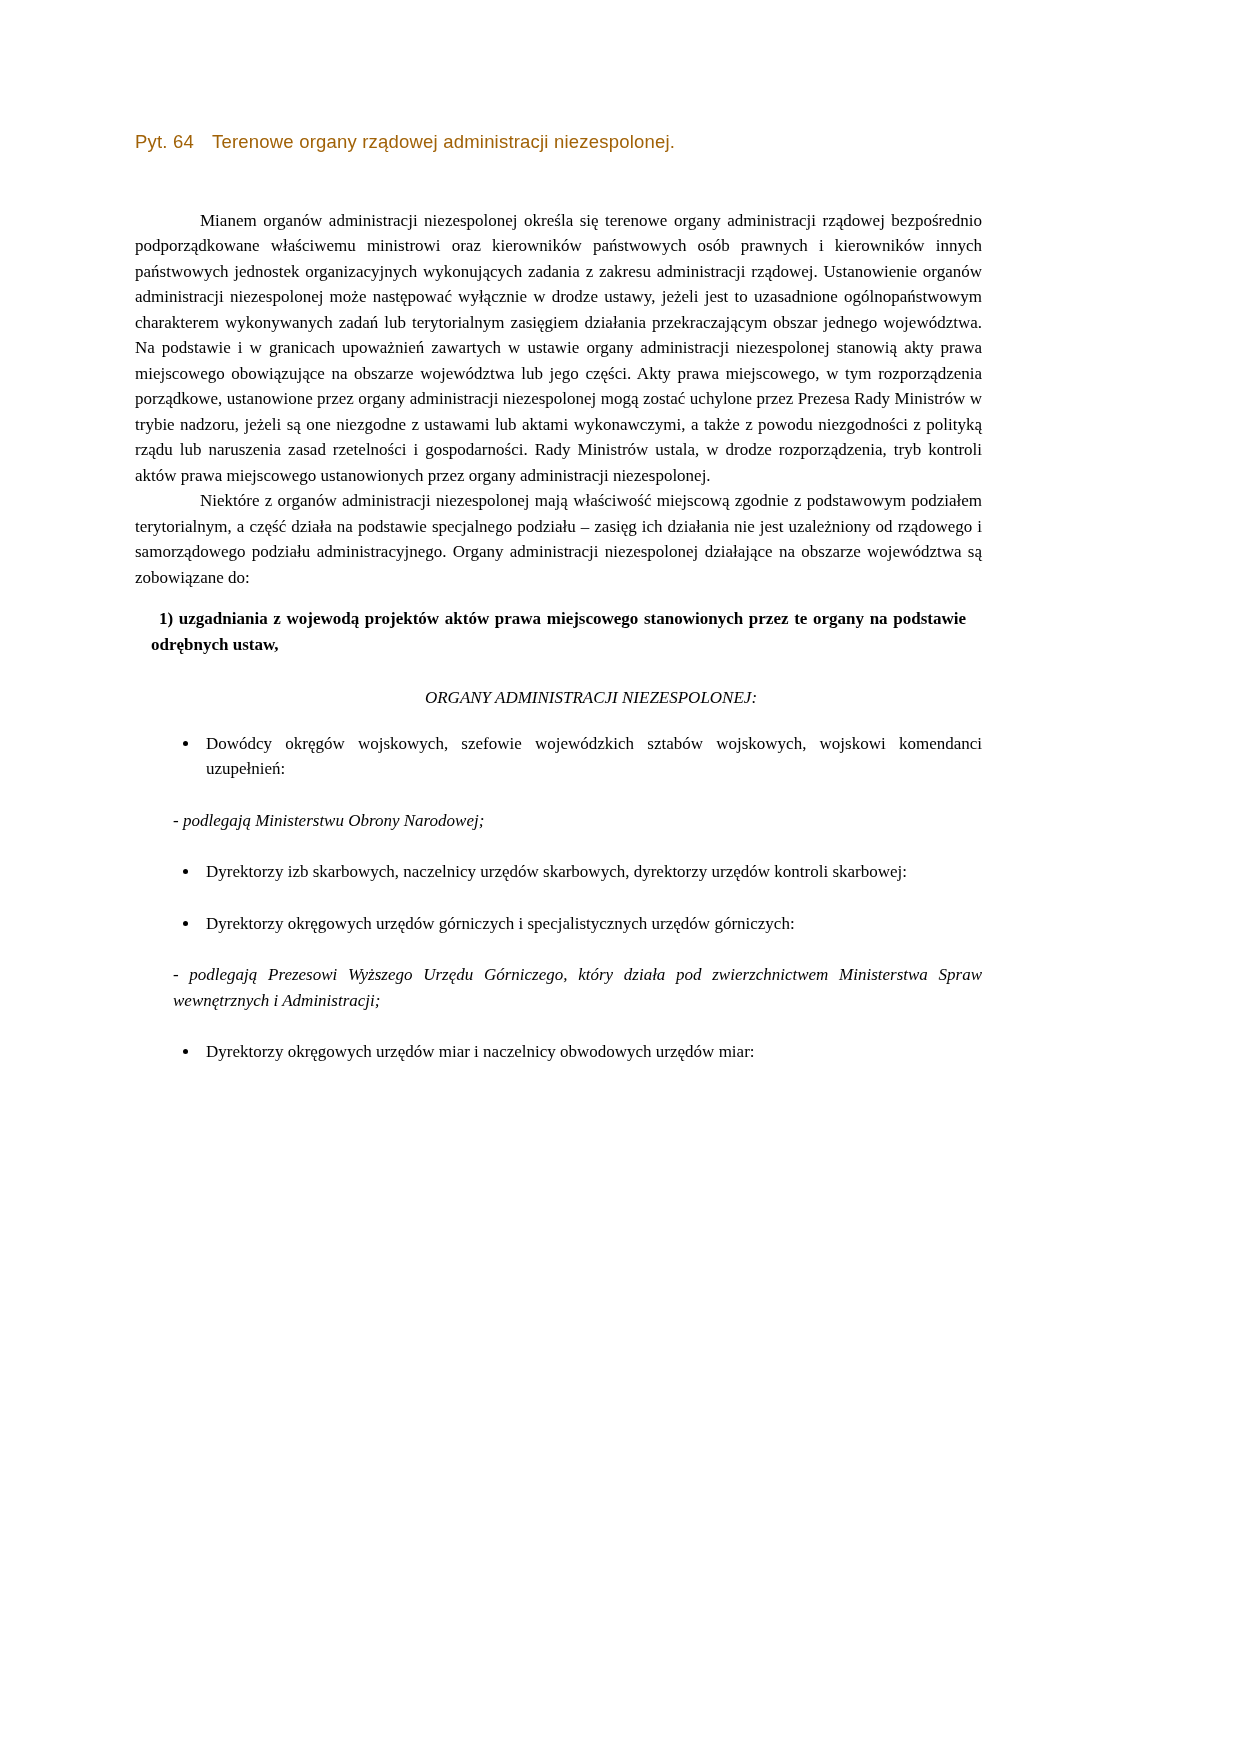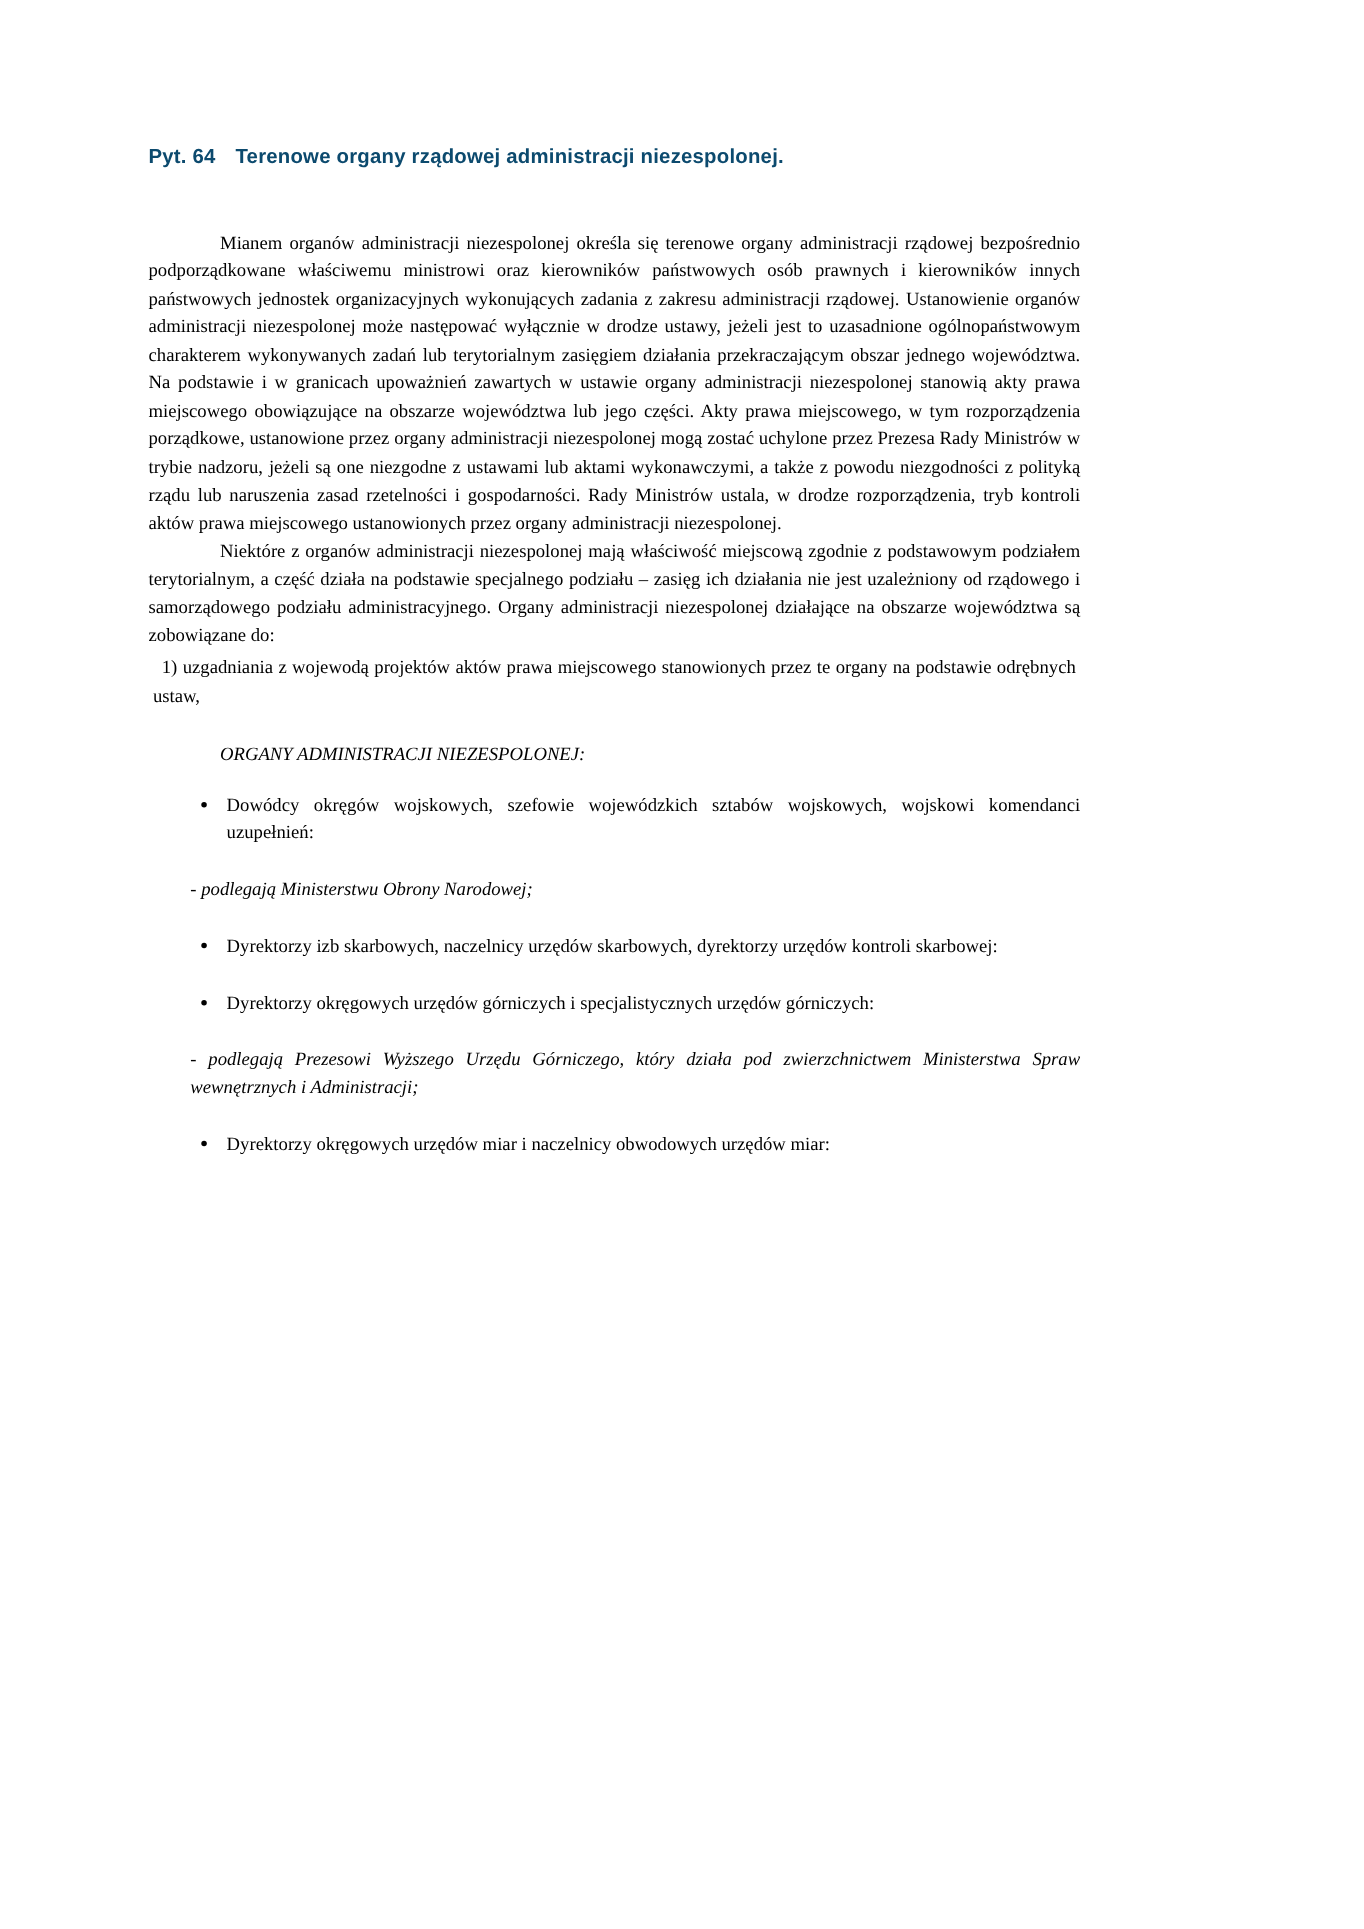--- a/index.html
+++ b/index.html
@@ -15,46 +15,47 @@
     background: #ffffff;
     padding: 128px 258px 60px 135px;
     font-family: "Liberation Serif", serif;
     font-size: 17px;
     line-height: 1.5;
     color: #000000;
   }
   .doc-title {
     font-family: "Liberation Sans", sans-serif;
     font-size: 18.5px;
-    font-weight: 700;
-    color: #0c4a6e;
+    font-weight: 400;
+    color: #a16207;
     margin: 0 0 52px 0;
     letter-spacing: 0.2px;
   }
   .doc-title .title-number {
     margin-right: 18px;
   }
   .body-par {
     text-align: justify;
     text-indent: 65px;
     margin: 0;
   }
   .body-par.spaced {
   }
   .list-par {
     text-align: justify;
-    margin: 4px;
+    margin: 16px;
+    font-weight: bold;
   }
   .list-par.indent-small {
     text-indent: 8px;
   }
   .section-heading {
     font-style: italic;
     text-indent: 65px;
-    text-align: left;
+    text-align: center;
     margin: 28px 0 0 0;
   }
   ul.organ-list {
     margin: 26px 0;
     padding: 0 0 0 65px;
     list-style: disc outside;
   }
   ul.organ-list.first {
     margin-top: 20px;
   }

